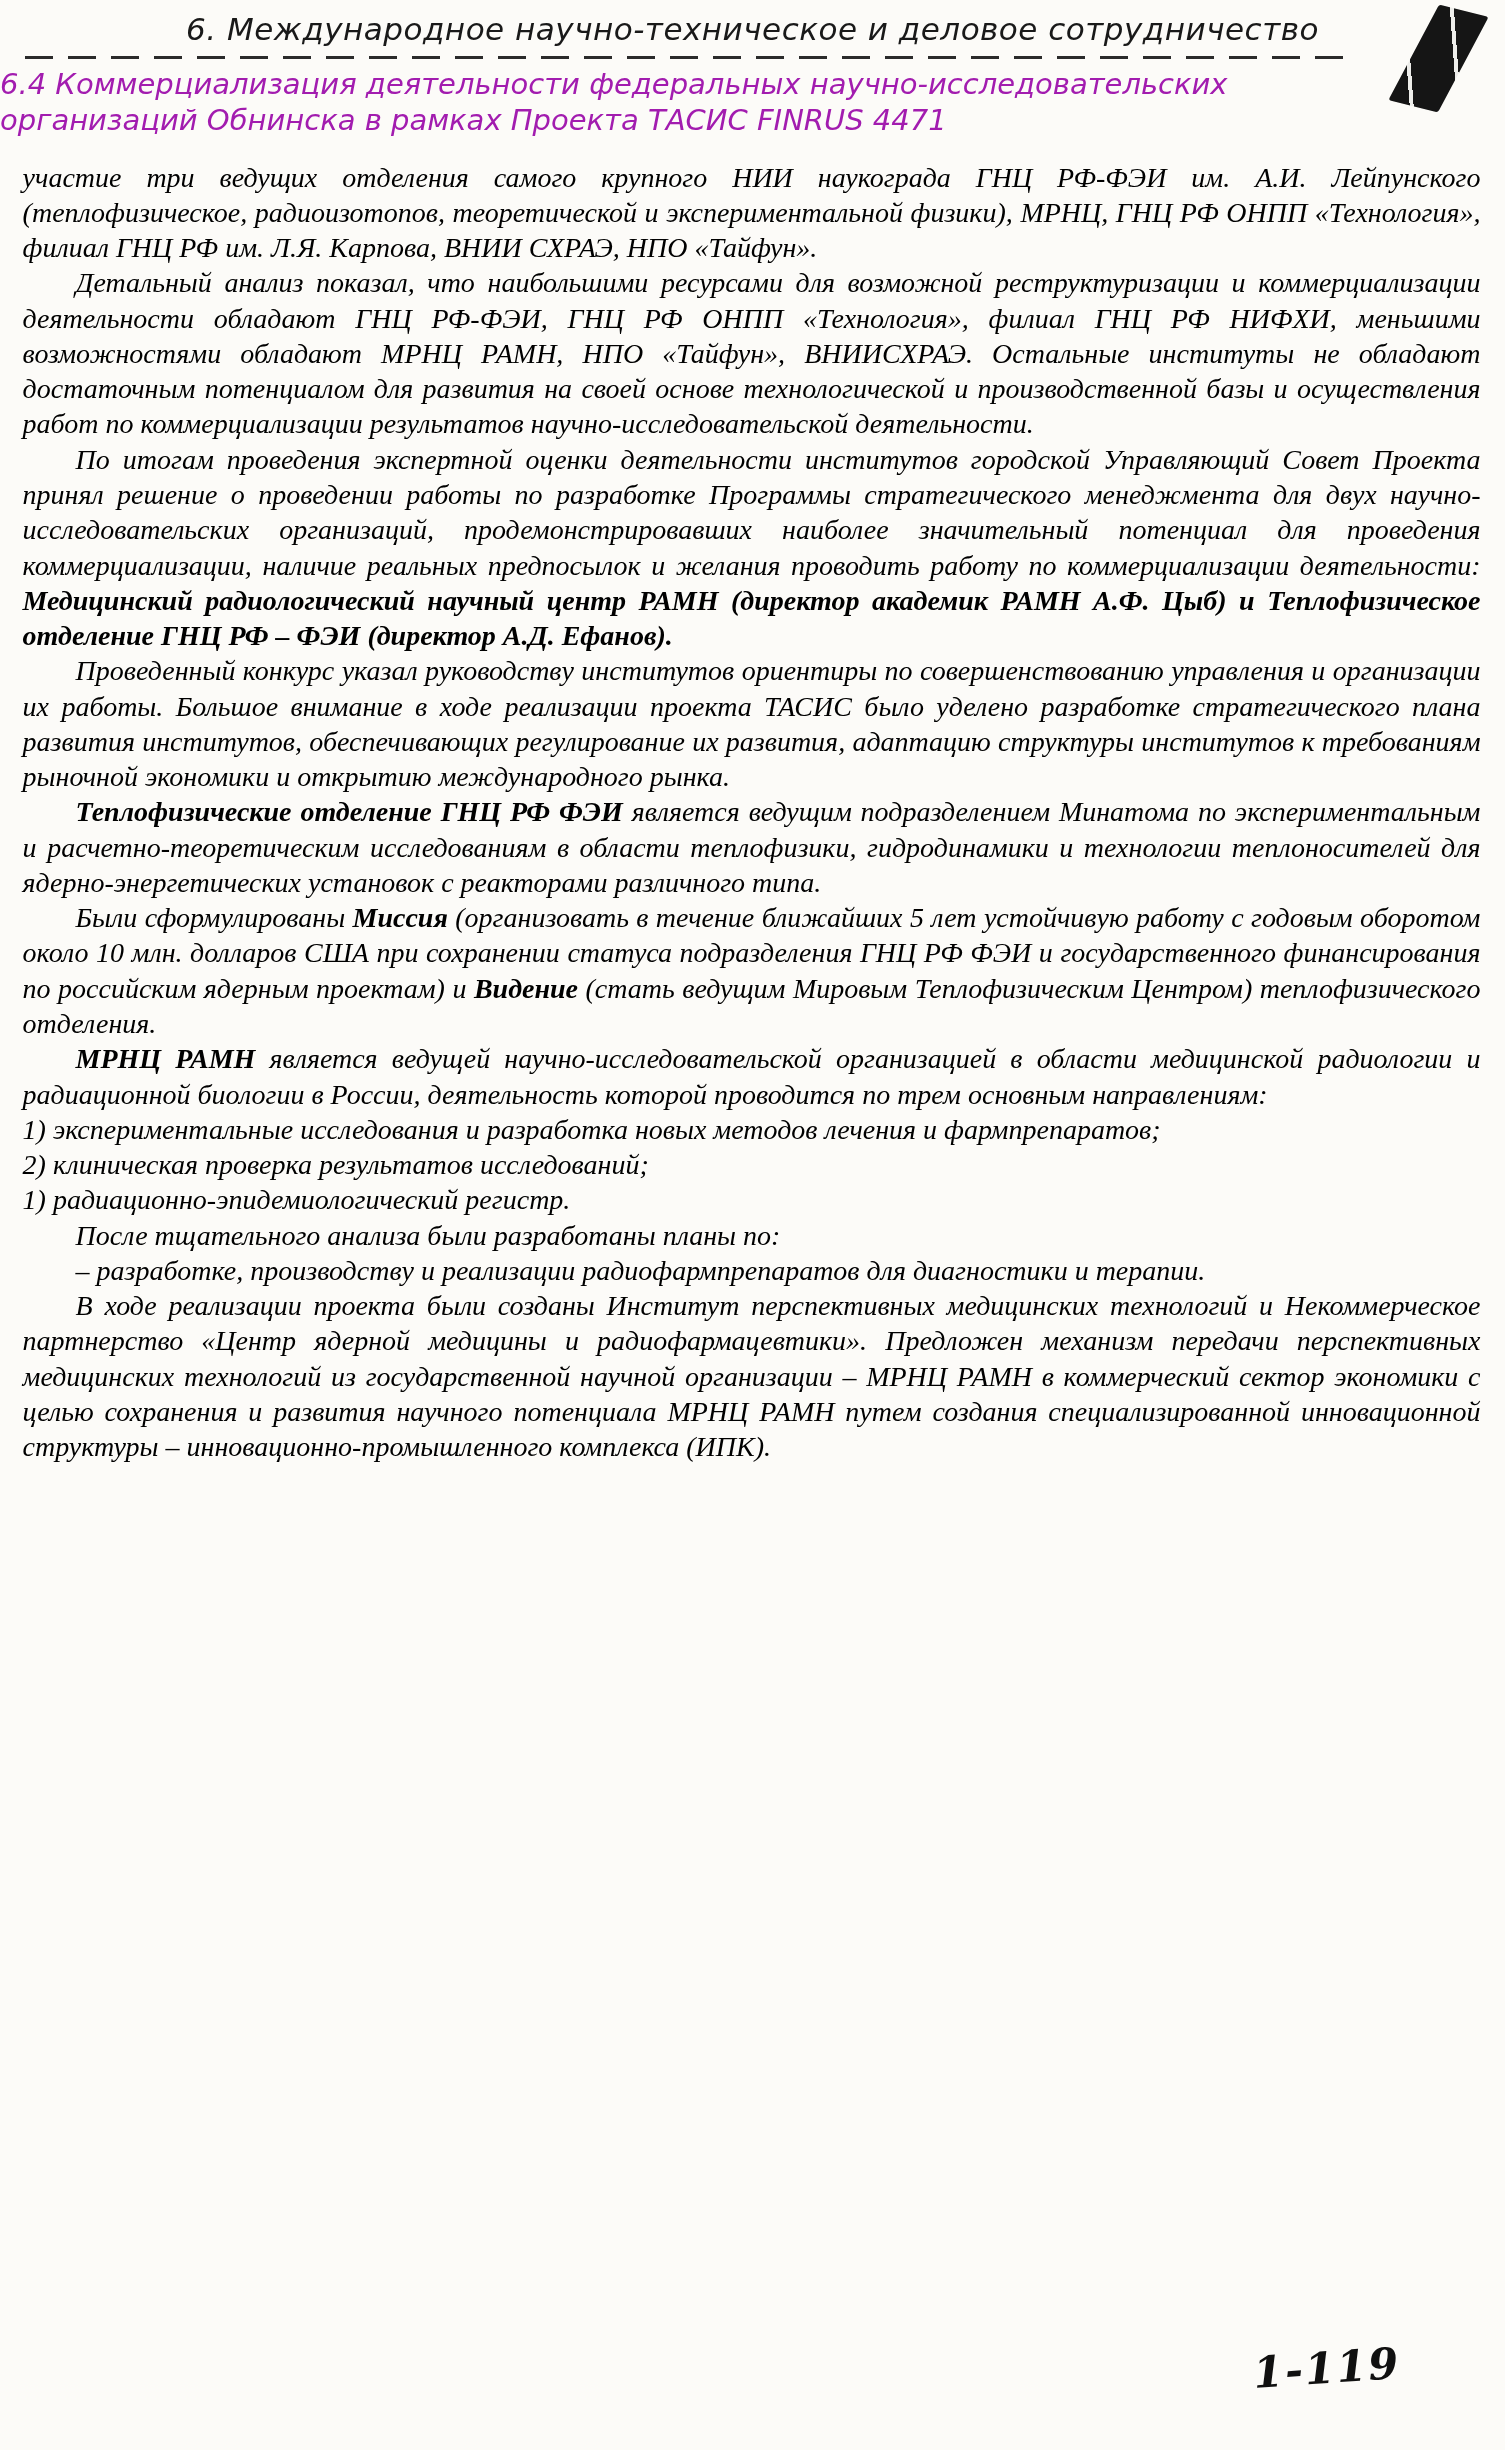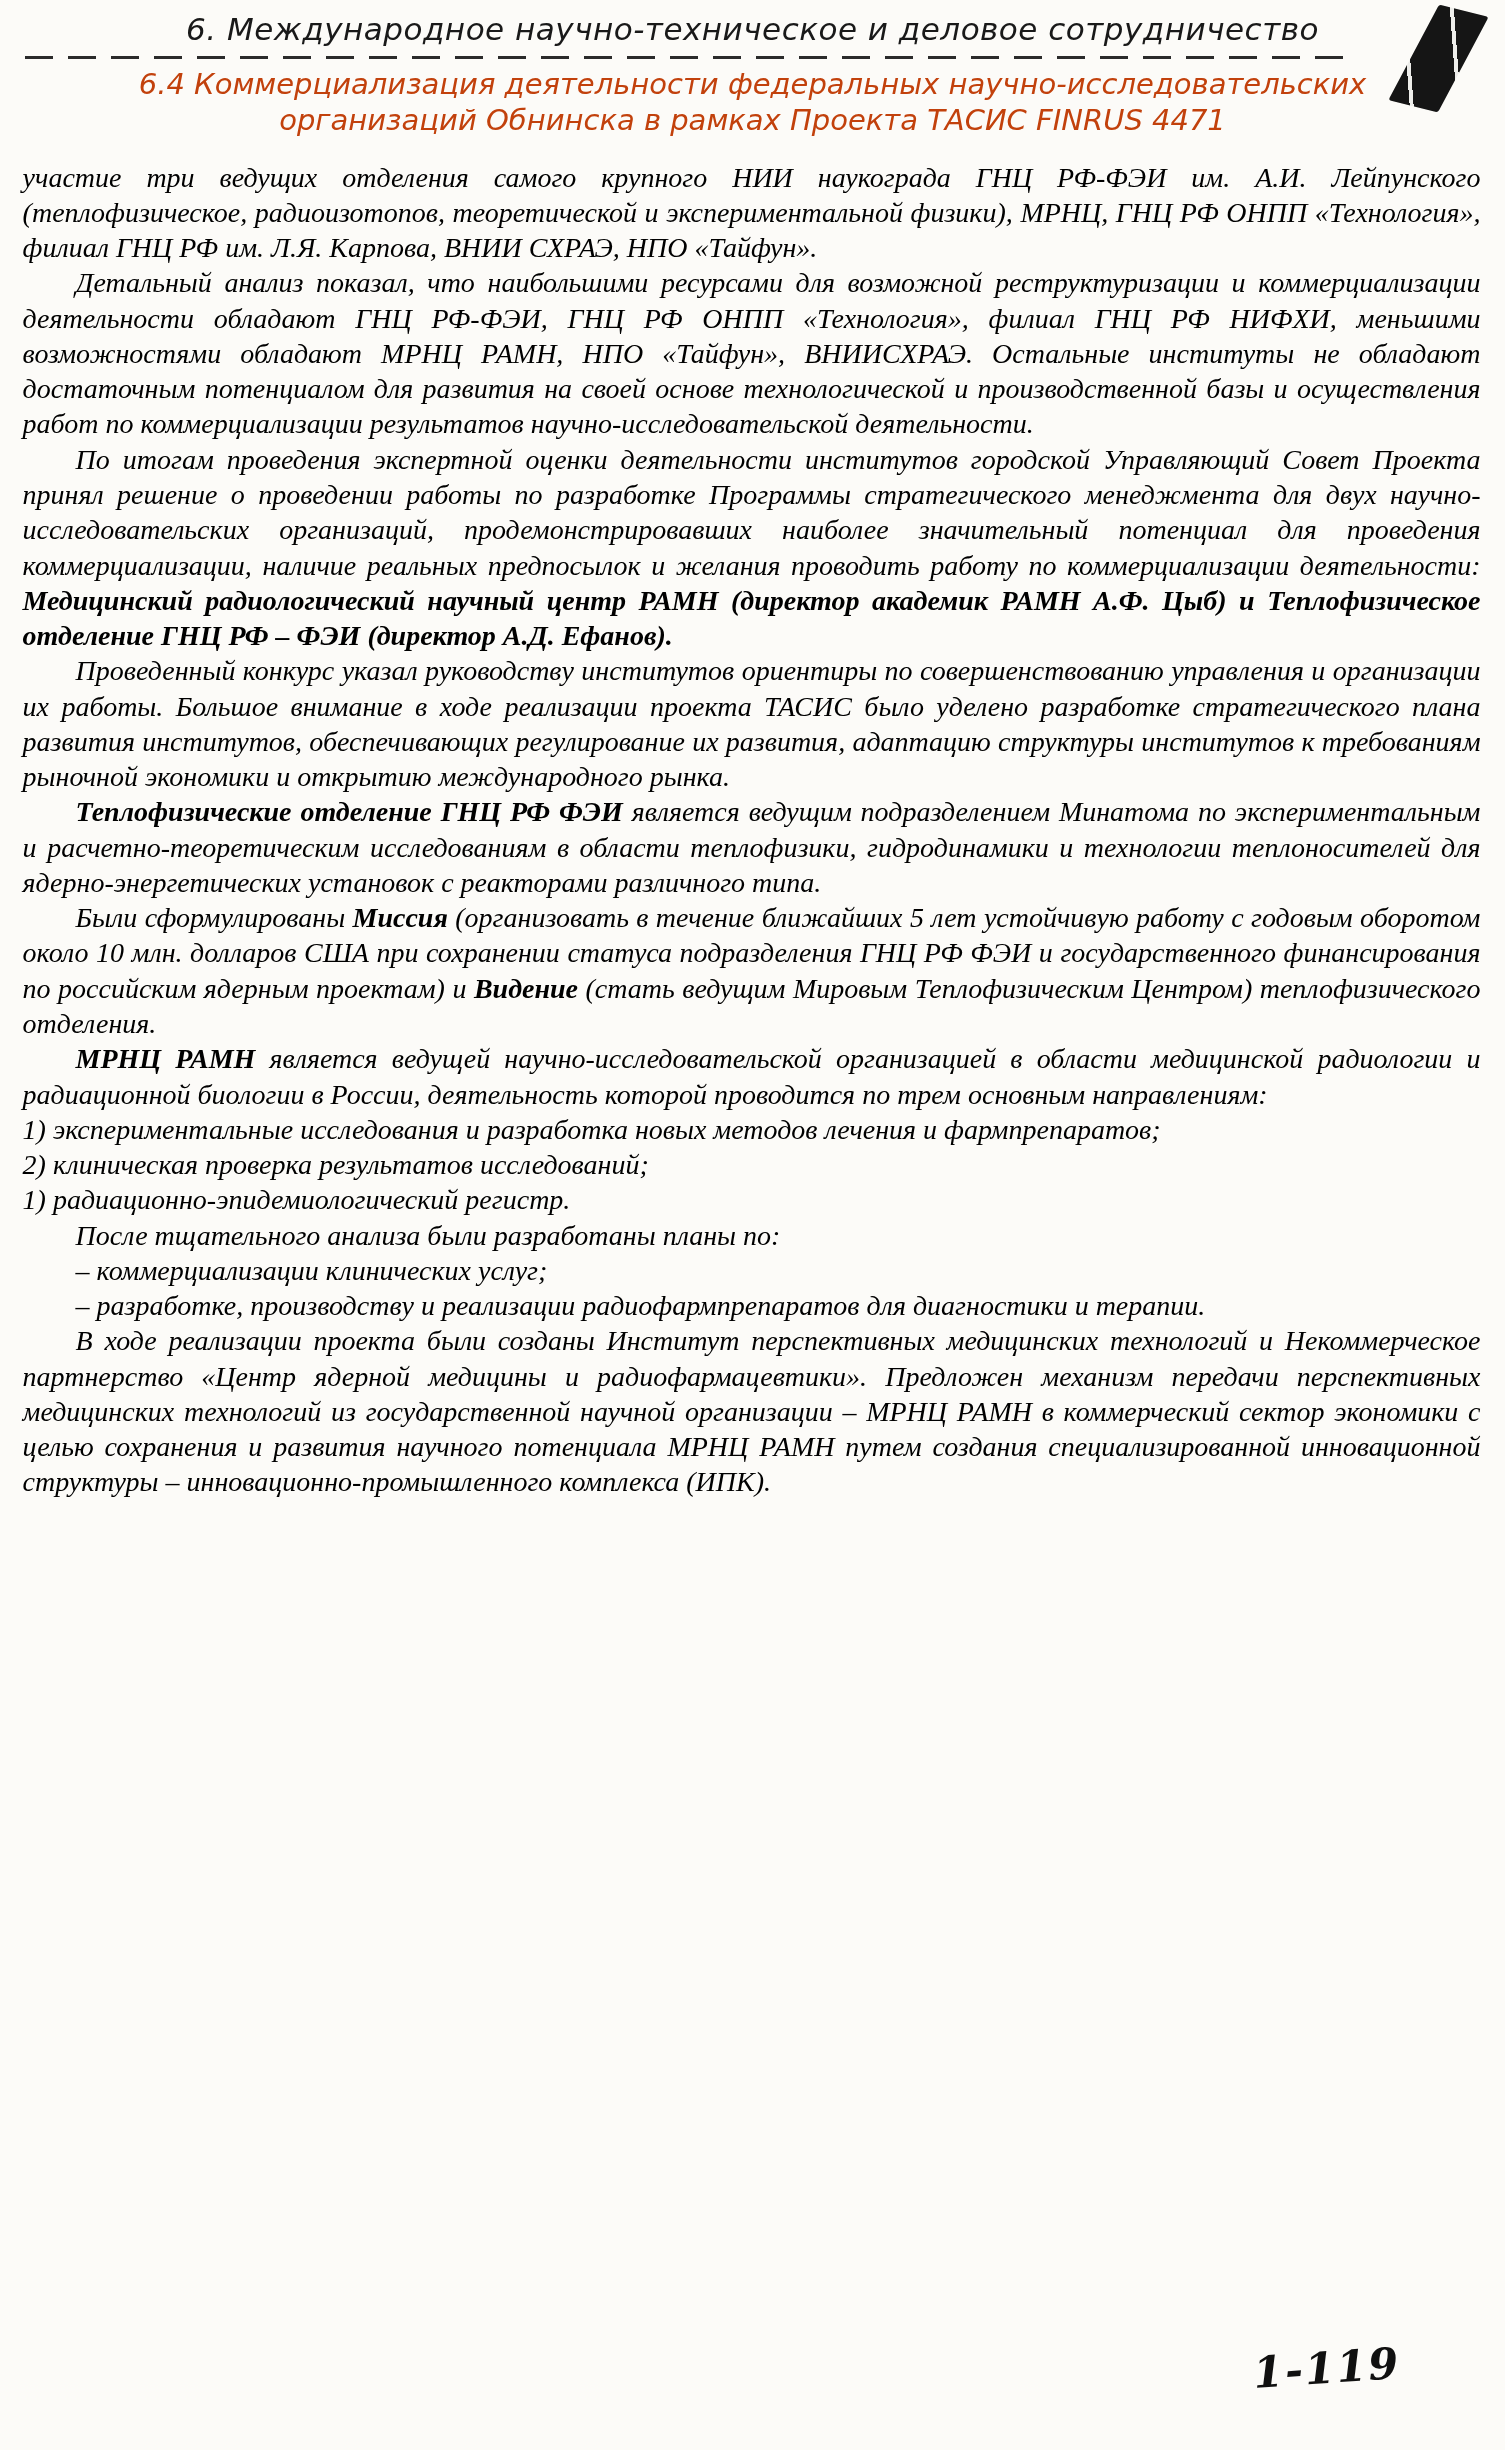--- a/index.html
+++ b/index.html
@@ -21,26 +21,25 @@
     font-size: 31px;
     letter-spacing: 0.5px;
     color: #191919;
   }
   .dashed-rule {
     height: 2.8px;
     margin: 8.5px 160px 7.5px 24.5px;
     background: repeating-linear-gradient(90deg, #2b2b2b 0 28px, transparent 28px 43px);
   }
   .section-title {
-    text-align: center;
     font-family: "DejaVu Sans", sans-serif;
     font-style: italic;
     font-size: 29px;
     line-height: 1.25;
-    color: #c2410c;
+    color: #a21caf;
   }
   .body-text {
     margin: 21px 24.5px 0 22.6px;
     font-size: 28px;
     line-height: 1.26;
     color: #000000;
     font-style: italic;
   }
   .para { text-align: justify; }
   .para.indent { text-indent: 53px; }
@@ -89,21 +88,20 @@
       <p class="para indent"><span>Детальный анализ показал, что наибольшими ресурсами для возможной реструктуризации и коммерциализации деятельности обладают ГНЦ РФ-ФЭИ, ГНЦ РФ ОНПП «Технология», филиал ГНЦ РФ НИФХИ, меньшими возможностями обладают МРНЦ РАМН, НПО «Тайфун», ВНИИСХРАЭ. Остальные институты не обладают достаточным потенциалом для развития на своей основе технологической и производственной базы и осуществления работ по коммерциализации результатов научно-исследовательской деятельности.</span></p>
       <p class="para indent"><span>По итогам проведения экспертной оценки деятельности институтов городской Управляющий Совет Проекта принял решение о проведении работы по разработке Программы стратегического менеджмента для двух научно-исследовательских организаций, продемонстрировавших наиболее значительный потенциал для проведения коммерциализации, наличие реальных предпосылок и желания проводить работу по коммерциализации деятельности: </span><b>Медицинский радиологический научный центр РАМН (директор академик РАМН А.Ф. Цыб) и Теплофизическое отделение ГНЦ РФ – ФЭИ (директор А.Д. Ефанов).</b></p>
       <p class="para indent"><span>Проведенный конкурс указал руководству институтов ориентиры по совершенствованию управления и организации их работы. Большое внимание в ходе реализации проекта ТАСИС было уделено разработке стратегического плана развития институтов, обеспечивающих регулирование их развития, адаптацию структуры институтов к требованиям рыночной экономики и открытию международного рынка.</span></p>
       <p class="para indent"><b>Теплофизические отделение ГНЦ РФ ФЭИ</b><span> является ведущим подразделением Минатома по экспериментальным и расчетно-теоретическим исследованиям в области теплофизики, гидродинамики и технологии теплоносителей для ядерно-энергетических установок с реакторами различного типа.</span></p>
       <p class="para indent"><span>Были сформулированы </span><b>Миссия</b><span> (организовать в течение ближайших 5 лет устойчивую работу с годовым оборотом около 10 млн. долларов США при сохранении статуса подразделения ГНЦ РФ ФЭИ и государственного финансирования по российским ядерным проектам) и </span><b>Видение</b><span> (стать ведущим Мировым Теплофизическим Центром) теплофизического отделения.</span></p>
       <p class="para indent"><b>МРНЦ РАМН</b><span> является ведущей научно-исследовательской организацией в области медицинской радиологии и радиационной биологии в России, деятельность которой проводится по трем основным направлениям:</span></p>
       <p class="para"><span>1) экспериментальные исследования и разработка новых методов лечения и фармпрепаратов;</span></p>
       <p class="para"><span>2) клиническая проверка результатов исследований;</span></p>
       <p class="para"><span>1) радиационно-эпидемиологический регистр.</span></p>
       <p class="para indent"><span>После тщательного анализа были разработаны планы по:</span></p>
-      <p class="para indent"><span>– коммерциализации клинических услуг;</span></p>
       <p class="para indent"><span>– разработке, производству и реализации радиофармпрепаратов для диагностики и терапии.</span></p>
       <p class="para indent"><span>В ходе реализации проекта были созданы Институт перспективных медицинских технологий и Некоммерческое партнерство «Центр ядерной медицины и радиофармацевтики». Предложен механизм передачи перспективных медицинских технологий из государственной научной организации – МРНЦ РАМН в коммерческий сектор экономики с целью сохранения и развития научного потенциала МРНЦ РАМН путем создания специализированной инновационной структуры – инновационно-промышленного комплекса (ИПК).</span></p>
     </div>
 
   <div class="page-number">1-119</div>
 
 </div>
 
 
 </body></html>

